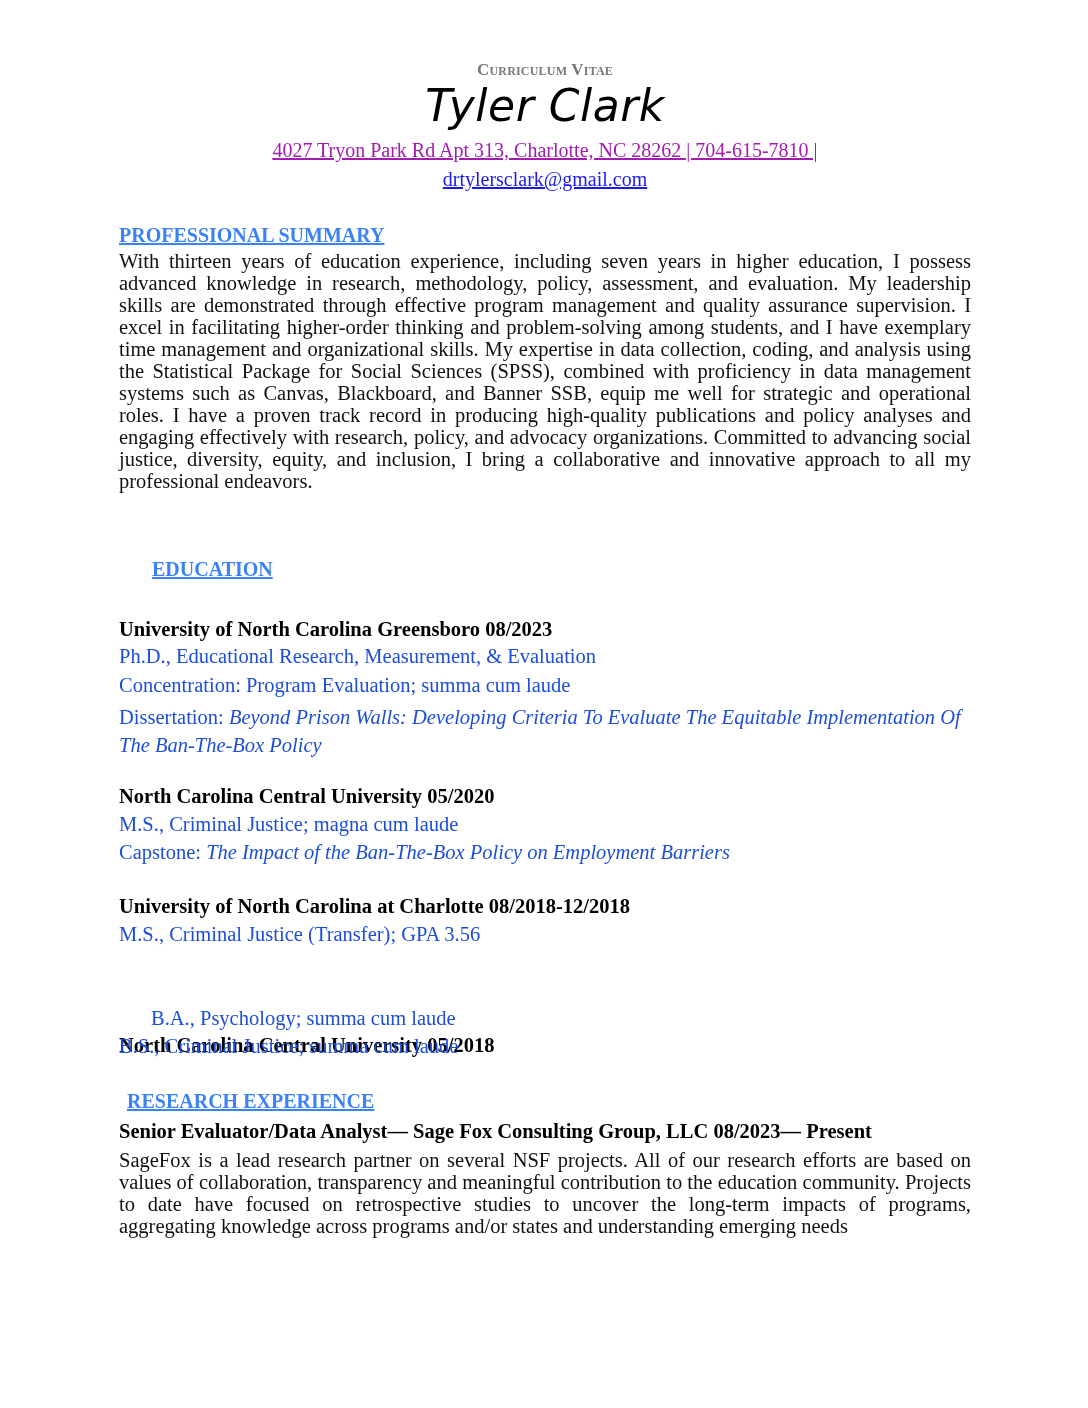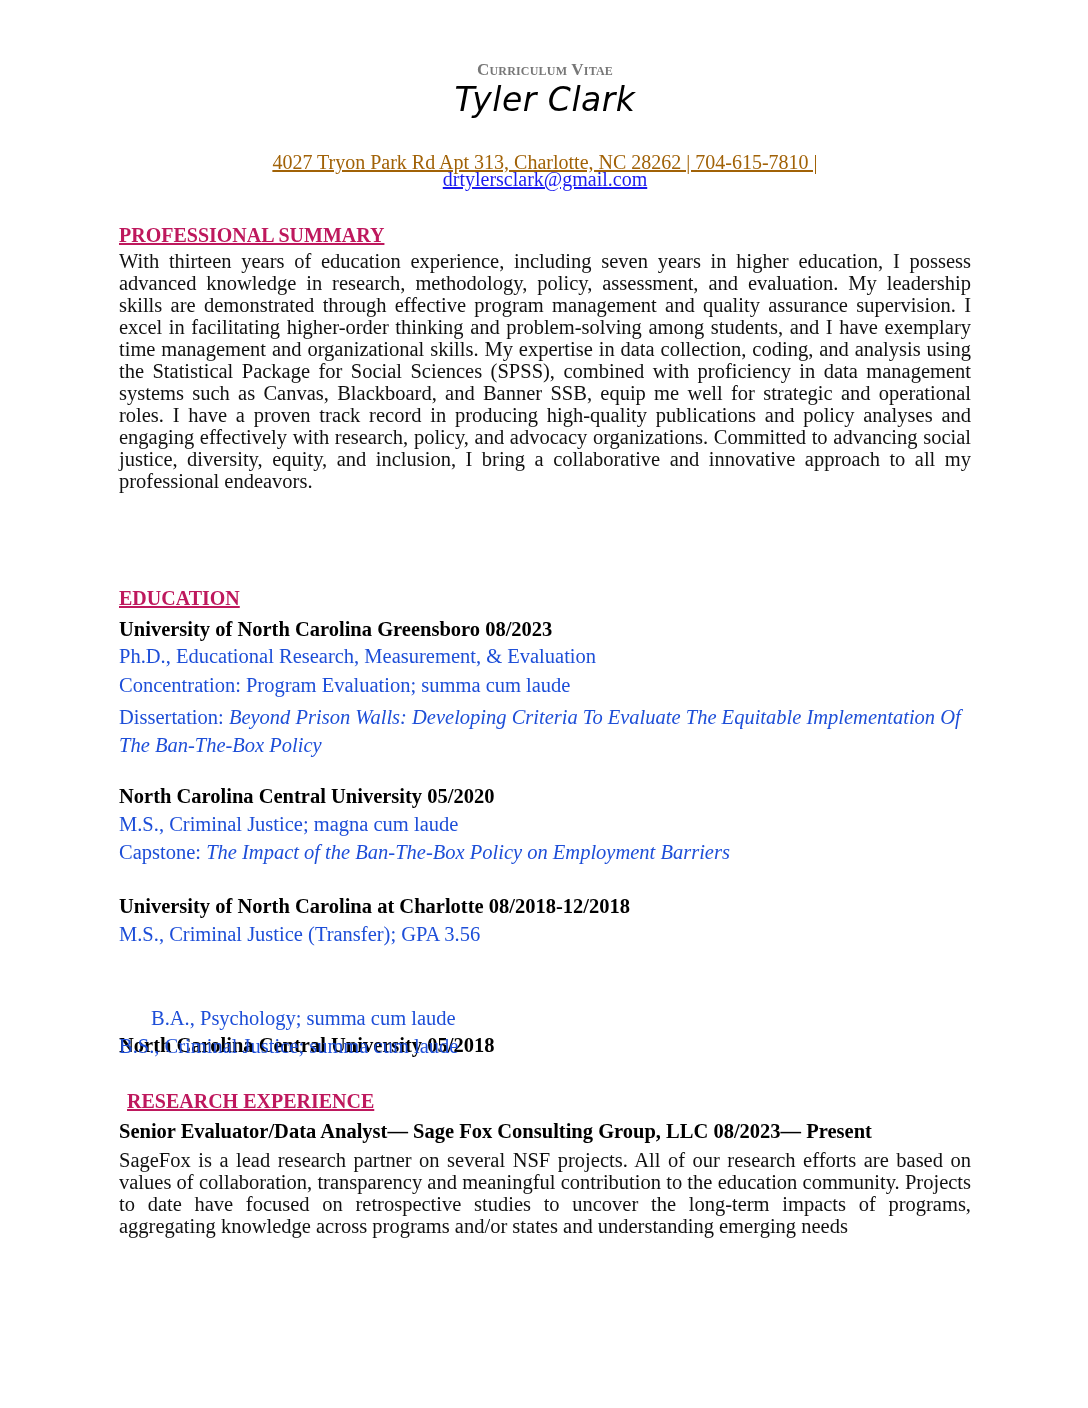--- a/index.html
+++ b/index.html
@@ -3,29 +3,29 @@
 <meta charset="utf-8">
 <style>
   html, body { margin: 0; padding: 0; background: #ffffff; }
   body { width: 1088px; height: 1408px; position: relative; overflow: hidden;
          font-family: "Liberation Serif", serif; color: #111; }
   .page { position: absolute; left: 119px; top: 0; width: 852px; }
   .cv-label { position: absolute; top: 60px; left: 0; width: 852px; text-align: center;
               font-family: "Liberation Serif", serif; font-weight: bold; color: #777;
               font-variant: small-caps; font-size: 17px; letter-spacing: 0.2px; }
   .name { position: absolute; top: 80px; left: 0; width: 852px; text-align: center;
-          font-family: "DejaVu Sans", sans-serif; font-style: italic; font-size: 33px;
+          font-family: "DejaVu Sans", sans-serif; font-style: italic; font-size: 44px;
           color: #000; letter-spacing: 0.5px; }
   .address { position: absolute; top: 139px; left: 0; width: 852px; text-align: center;
-             font-size: 20px; text-decoration: underline; color: #a16207; margin-top: 12px; }
+             font-size: 20px; text-decoration: underline; color: #a21caf; }
   .email { position: absolute; top: 168px; left: 0; width: 852px; text-align: center;
            font-size: 20px; }
   .email a { color: #1a1aee; text-decoration: underline; }
   .section-heading { position: absolute; left: 0; font-weight: bold; font-size: 20px;
-                     text-decoration: underline; color: #be185d; }
+                     text-decoration: underline; color: #3b82f6; }
   .para { position: absolute; left: 0; width: 852px; font-size: 20.5px; line-height: 22px;
           text-align: justify; color: #111; }
   .line { position: absolute; left: 0; width: 852px; font-size: 20.5px; color: #1d4ed8; white-space: nowrap; }
   .bold { font-weight: bold; color: #000; }
   .ital { font-style: italic; }
   .wrap { white-space: normal; line-height: 28px; }
 </style>
 </head>
 <body>
 
@@ -34,21 +34,21 @@
   <div class="cv-label">Curriculum Vitae</div>
   <div class="name">Tyler Clark</div>
   <div class="address">4027 Tryon Park Rd Apt 313, Charlotte, NC 28262 | 704-615-7810 |</div>
   <div class="email">
     <a>drtylersclark@gmail.com</a>
   </div>
 
   <div class="section-heading" style="top:224px;">PROFESSIONAL SUMMARY</div>
   <div class="para" style="top:250px;">With thirteen years of education experience, including seven years in higher education, I possess advanced knowledge in research, methodology, policy, assessment, and evaluation. My leadership skills are demonstrated through effective program management and quality assurance supervision. I excel in facilitating higher-order thinking and problem-solving among students, and I have exemplary time management and organizational skills. My expertise in data collection, coding, and analysis using the Statistical Package for Social Sciences (SPSS), combined with proficiency in data management systems such as Canvas, Blackboard, and Banner SSB, equip me well for strategic and operational roles. I have a proven track record in producing high-quality publications and policy analyses and engaging effectively with research, policy, and advocacy organizations. Committed to advancing social justice, diversity, equity, and inclusion, I bring a collaborative and innovative approach to all my professional endeavors.</div>
 
-  <div class="section-heading" style="top:587px;">EDUCATION</div>
+  <div class="section-heading" style="top:558px;margin-left:33px;">EDUCATION</div>
 
   <div class="line bold" style="top:618px;">University of North Carolina Greensboro 08/2023</div>
   <div class="line" style="top:645px;">Ph.D., Educational Research, Measurement, &amp; Evaluation</div>
   <div class="line" style="top:674px;">Concentration: Program Evaluation; summa cum laude</div>
   <div class="line wrap" style="top:703px;">
     <span>Dissertation: </span><span class="ital">Beyond Prison Walls: Developing Criteria To Evaluate The Equitable Implementation Of The Ban-The-Box Policy</span>
   </div>
 
   <div class="line bold" style="top:785px;">North Carolina Central University 05/2020</div>
   <div class="line" style="top:813px;">M.S., Criminal Justice; magna cum laude</div>

